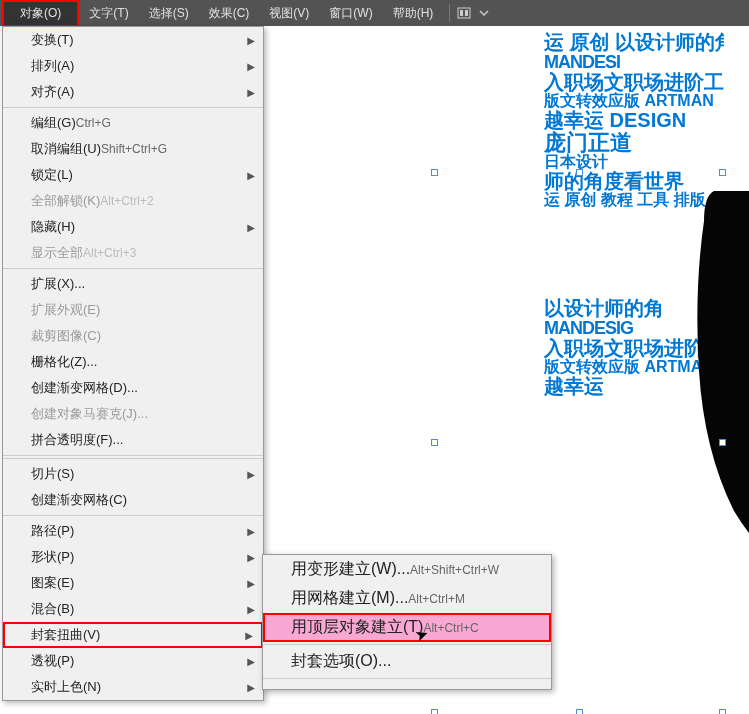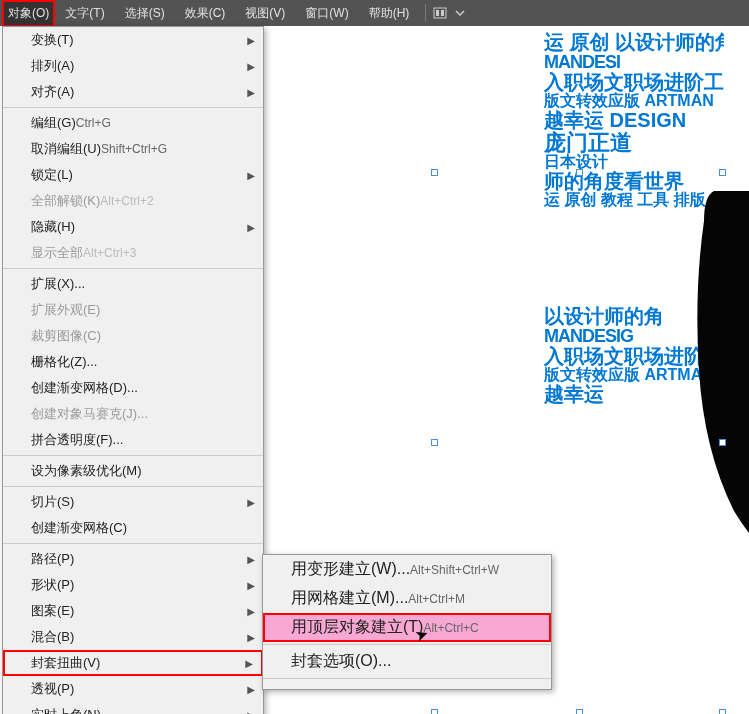--- a/index.html
+++ b/index.html
@@ -1,19 +1,19 @@
 <!DOCTYPE html>
 <html><head>
 <meta charset="utf-8">
 <style>
 * { margin: 0; padding: 0; box-sizing: border-box; font-family: "Microsoft YaHei", sans-serif; }
 body { width: 749px; height: 714px; background: #fff; overflow: hidden; position: relative; }
 .menubar { background: #535353; height: 26px; display: flex; align-items: center; padding-left: 2px; }
 .menubar-item { color: #e0e0e0; font-size: 12px; padding: 5px 10px; cursor: pointer; }
-.menubar-item.active { background: #333; border: 2px solid red; padding: 3px 4px; }
+.menubar-item.active { background: #333; border: 2px solid red; padding: 3px 16px; }
 .toolbar-sep { width: 1px; height: 18px; background: #777; margin: 0 6px; }
 .tool-icon { width: 16px; height: 16px; display: inline-block; }
 .dropdown { position: absolute; background: #f0f0f0; border: 1px solid #999; box-shadow: 2px 2px 6px rgba(0,0,0,0.3); font-size: 13px; min-width: 260px; }
 .dropdown.main { left: 2px; top: 26px; width: 262px; }
 .menu-item { display: flex; align-items: center; justify-content: flex-start; padding: 4px 24px 4px 28px; color: #222; cursor: pointer; position: relative; }
 .menu-item.disabled { color: #9a9a9a; }
 .menu-item .shortcut { color: #666; font-size: 12px; }
 .menu-item.disabled .shortcut { color: #bbb; }
 .menu-sep { height: 1px; background: #ccc; margin: 2px 0; }
 .submenu-arrow { position: absolute; right: 8px; font-size: 10px; color: #555; }
@@ -59,21 +59,21 @@
     <div class="line l1">运 原创 以设计师的角</div>
     <div class="line l2">MANDESI</div>
     <div class="line l3">入职场文职场进阶工</div>
     <div class="line l4">版文转效应版 ARTMAN</div>
     <div class="line l1">越幸运 DESIGN</div>
     <div class="line l5">庞门正道</div>
     <div class="line l4">日本设计</div>
     <div class="line l3">师的角度看世界</div>
     <div class="line l4">运 原创 教程 工具 排版 文</div>
   </div>
-  <div class="text-art" style="top:280px">
+  <div class="text-art" style="top:272px">
     <div class="line l1">以设计师的角</div>
     <div class="line l2">MANDESIG</div>
     <div class="line l3">入职场文职场进阶工 庞</div>
     <div class="line l4">版文转效应版 ARTMAN 门</div>
     <div class="line l1">越幸运</div>
   </div>
   <svg class="black-shape" width="290" height="540" viewBox="0 0 290 540">
     <path d="M 20 0 
              Q 10 5 10 30
              Q 0 100 5 180
@@ -158,23 +158,20 @@
     <div class="menu-item">
       <span>创建渐变网格(D)...</span>
     </div>
     <div class="menu-item disabled">
       <span>创建对象马赛克(J)...</span>
     </div>
     <div class="menu-item">
       <span>拼合透明度(F)...</span>
     </div>
     <div class="menu-sep"></div>
-    <div class="menu-item">
-      <span>设为像素级优化(M)</span>
-    </div>
     <div class="menu-sep"></div>
     <div class="menu-item">
       <span>切片(S)</span>
       <span class="submenu-arrow">▶</span>
     </div>
     <div class="menu-item">
       <span>创建渐变网格(C)</span>
     </div>
     <div class="menu-sep"></div>
     <div class="menu-item">

